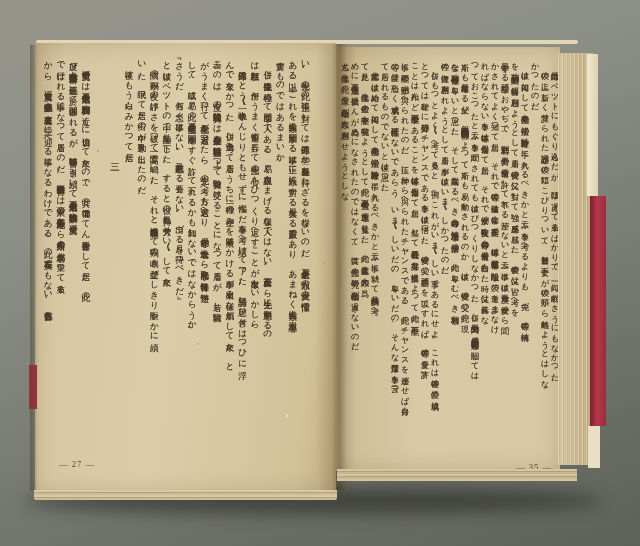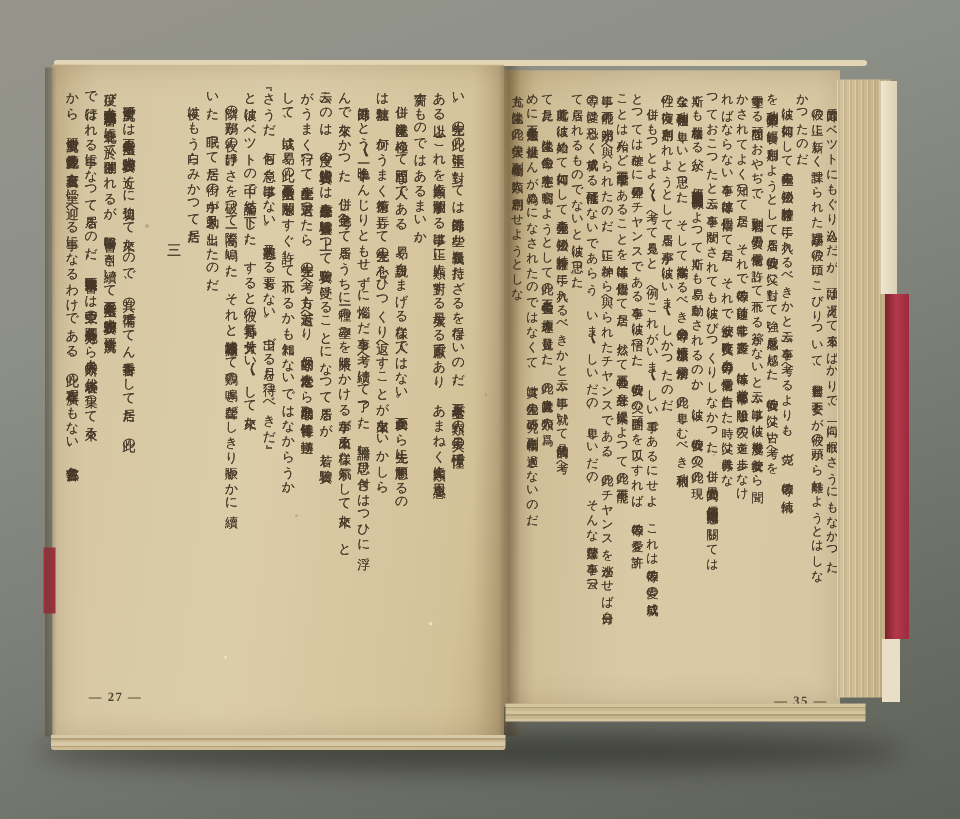--- a/index.html
+++ b/index.html
@@ -50,21 +50,21 @@
     color:#473828; overflow:hidden;
     text-shadow:0 0 .4px rgba(71,56,40,.8);
   }
   .text-left{left:42px; top:55px; width:270px; height:406px;
     font-size:8.6px; line-height:12.6px; letter-spacing:.4px;}
   .text-right{left:338px; top:57px; width:221px; height:404px;
     font-size:8px; line-height:10px; letter-spacing:.8px;}
   .tcol{white-space:nowrap;}
   .colgroup{display:contents;}
   .section-col{padding-top:100px; font-size:9.5px; margin-block-start:2px; margin-block-end:16px;}
-  .pnum{position:absolute; font-size:8.5px; letter-spacing:1px; color:#55452f; width:52px; text-align:center;font-weight:bold;}
+  .pnum{position:absolute; font-size:8.5px; letter-spacing:1px; color:#55452f; width:52px; text-align:center;}
   .pnum-left{left:51px; top:459px;}
   .pnum-right{left:508px; top:462px;}
 </style>
 </head>
 <body>
 
 <div class="photo">
   <div class="abs book-shadow"></div>
 
   <div class="abs top-edge"></div>

